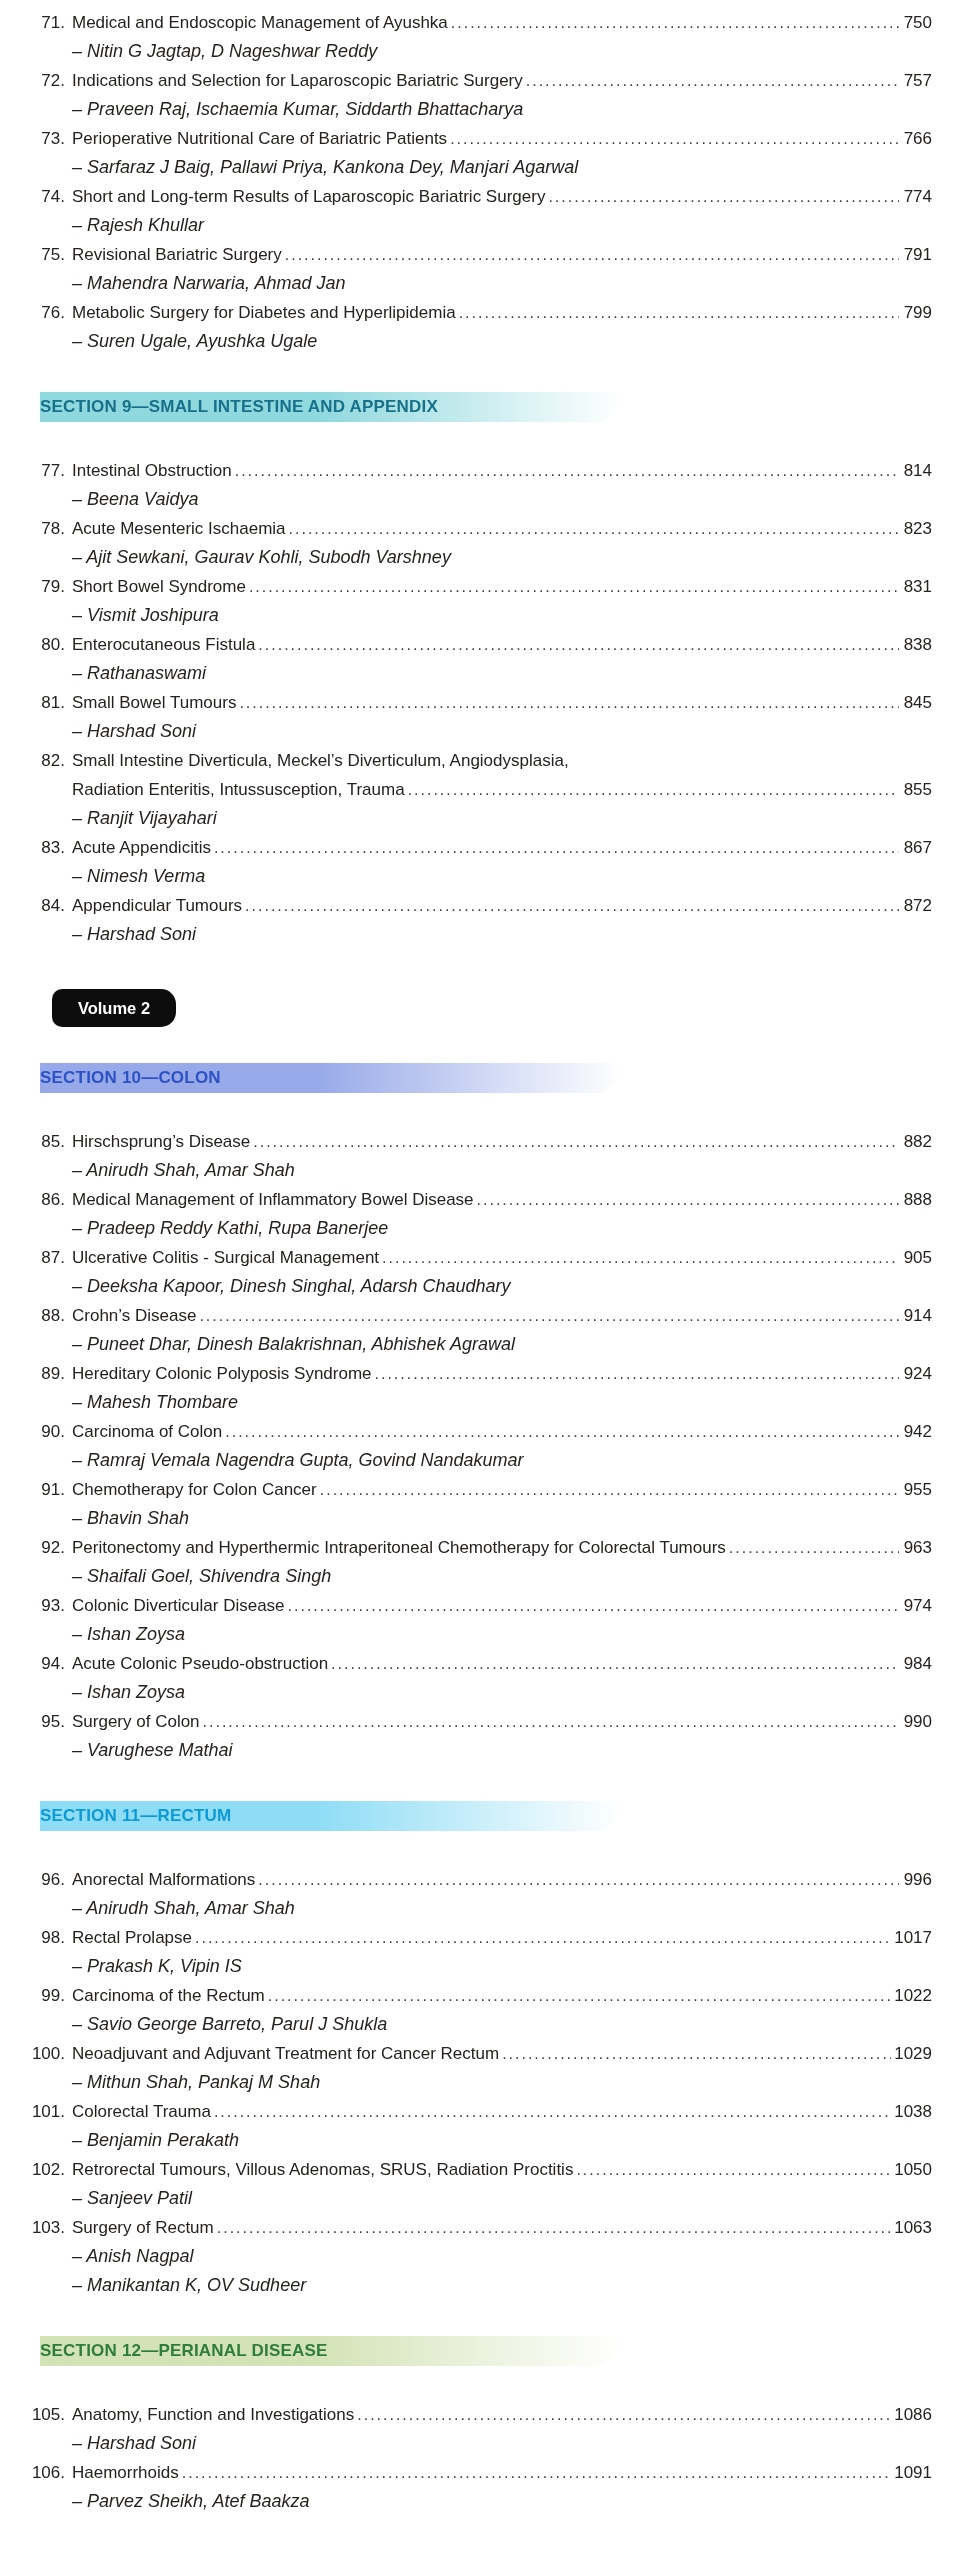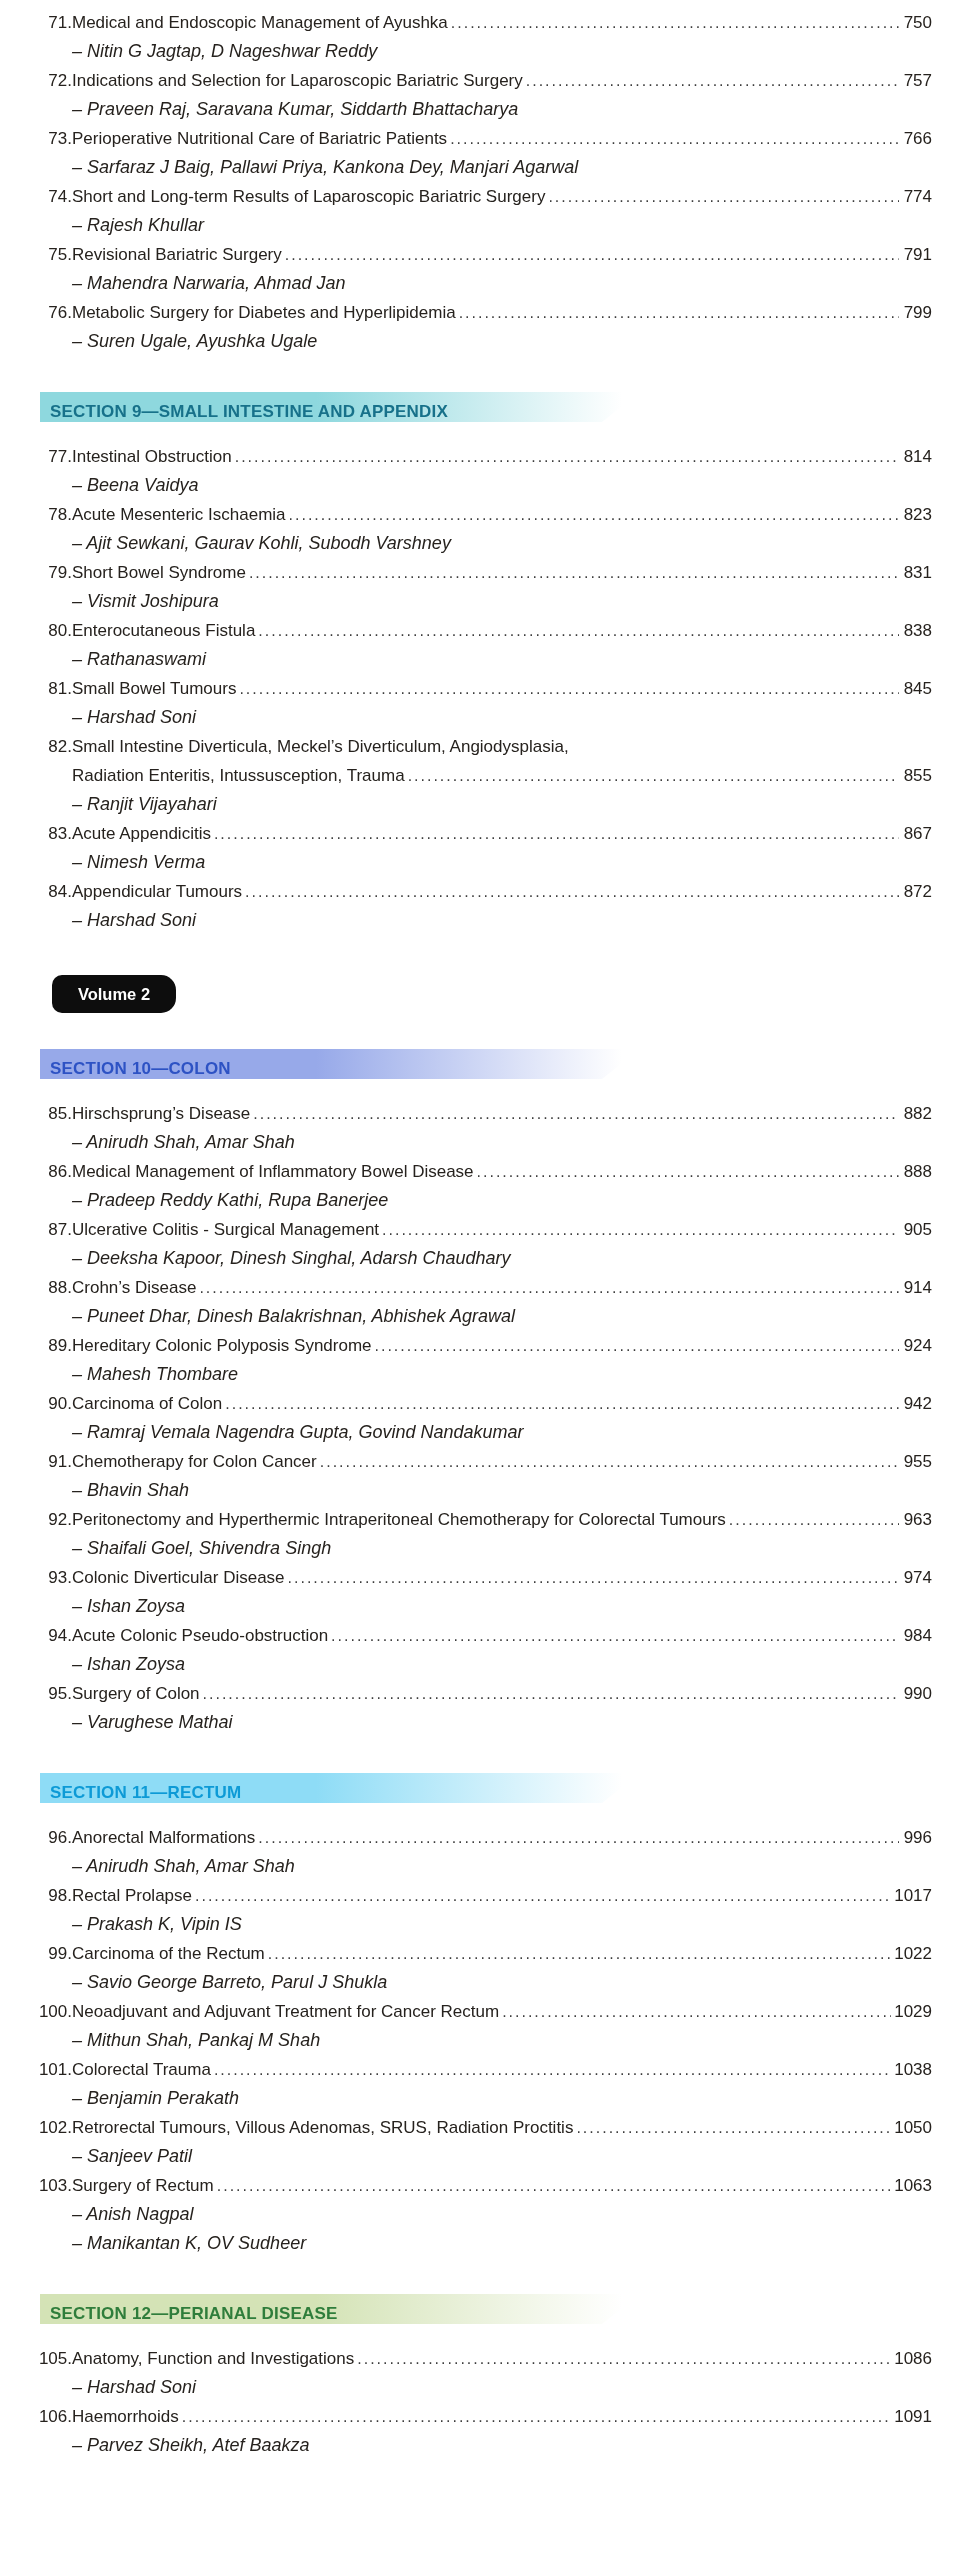--- a/index.html
+++ b/index.html
@@ -24,20 +24,21 @@
     align-items: baseline;
     height: 29px;
     line-height: 29px;
     font-size: 17px;
     white-space: nowrap;
   }
   .num {
     flex: none;
     width: 44px;
     text-align: right;
+    padding-right: 7px;
   }
   .title { flex: none; white-space: nowrap; }
   .dots {
     flex: 1 1 auto;
     overflow: hidden;
     white-space: nowrap;
     margin: 0 3px;
     color: #3c3c3c;
     min-width: 6px;
   }
@@ -52,24 +53,24 @@
     line-height: 29px;
     font-size: 18px;
     font-style: italic;
     padding-left: 44px;
     white-space: nowrap;
   }
   .section-bar {
     flex: none;
     height: 30px;
     width: 600px;
-    margin: 36px 0 20px 12px;
+    margin: 36px 0 34px 12px;
     display: flex;
-    align-items: flex-end;
-    padding-left: 10px;
+    align-items: center;
+    padding-left: 0;
     clip-path: polygon(0 0, 100% 0, calc(100% - 38px) 100%, 0 100%);
   }
   .volume-banner + .section-bar { margin-top: 0; }
   .section-label {
     font-weight: bold;
     font-size: 17px;
     letter-spacing: 0.2px;
     white-space: nowrap;
   }
   .volume-banner {
@@ -104,21 +105,21 @@
         </div>
         <div class="authors">– Nitin G Jagtap, D Nageshwar Reddy</div>
       </div>
       <div class="entry">
         <div class="line">
           <span class="num">72.</span>
           <span class="title">Indications and Selection for Laparoscopic Bariatric Surgery</span>
           <span class="dots"></span>
           <span class="page">757</span>
         </div>
-        <div class="authors">– Praveen Raj, Saravana Kumar, Siddarth Bhattacharya</div>
+        <div class="authors">– Praveen Raj, Ischaemia Kumar, Siddarth Bhattacharya</div>
       </div>
       <div class="entry">
         <div class="line">
           <span class="num">73.</span>
           <span class="title">Perioperative Nutritional Care of Bariatric Patients</span>
           <span class="dots"></span>
           <span class="page">766</span>
         </div>
         <div class="authors">– Sarfaraz J Baig, Pallawi Priya, Kankona Dey, Manjari Agarwal</div>
       </div>

